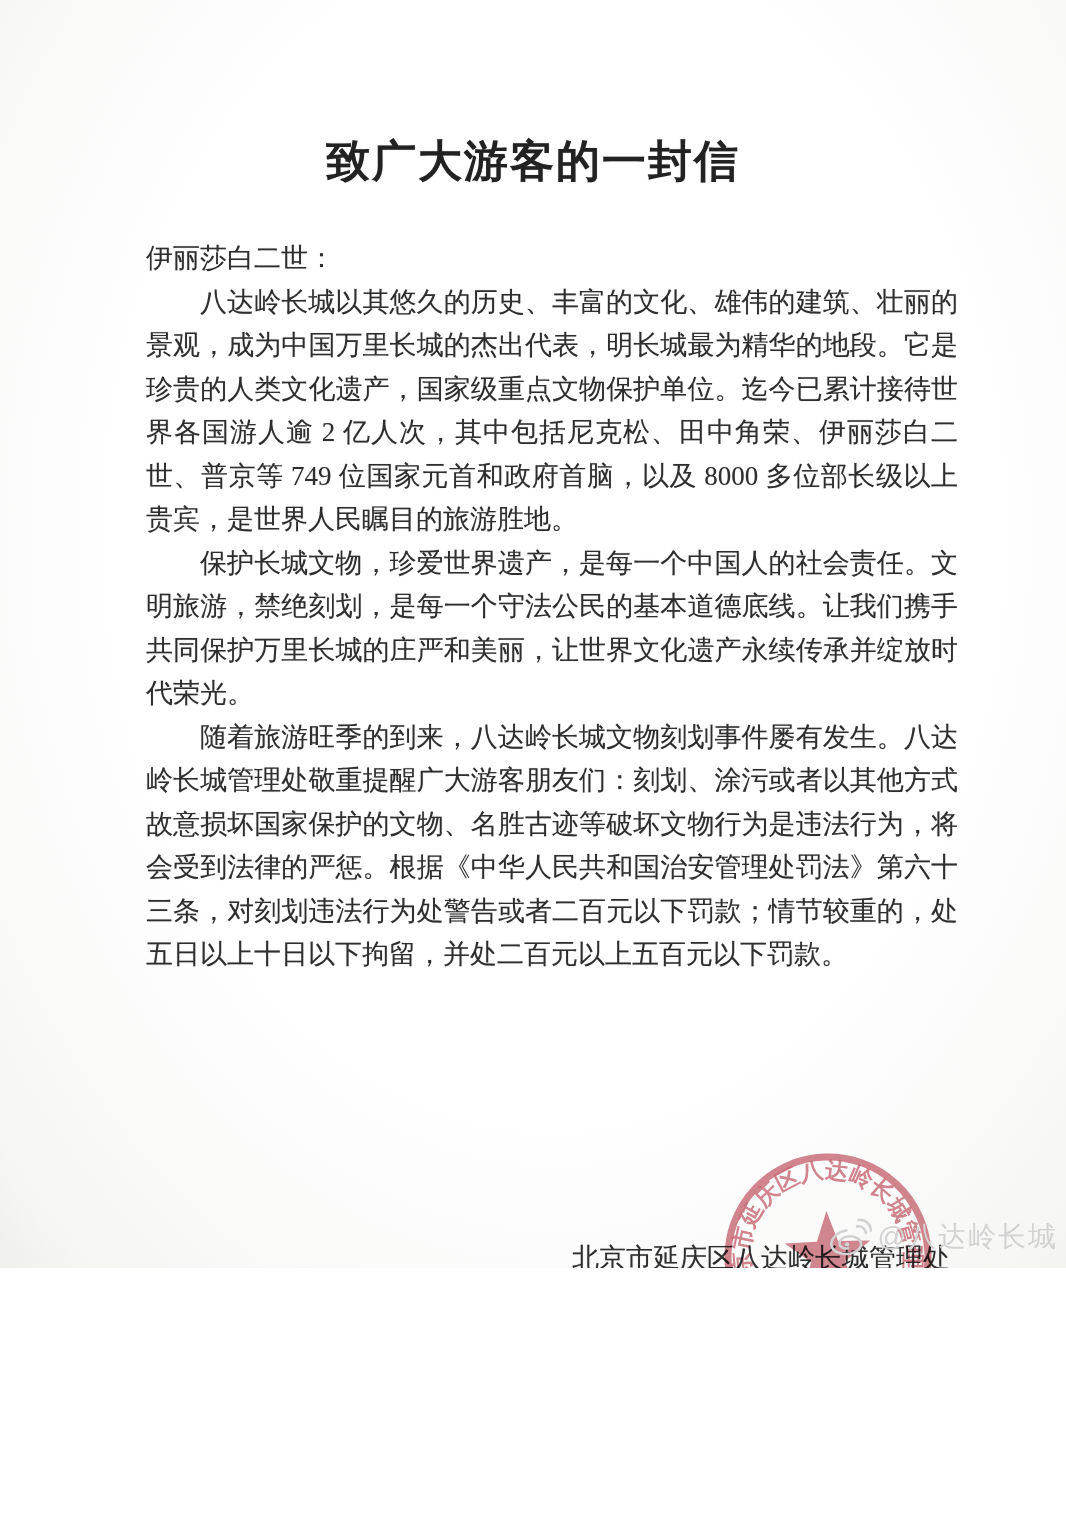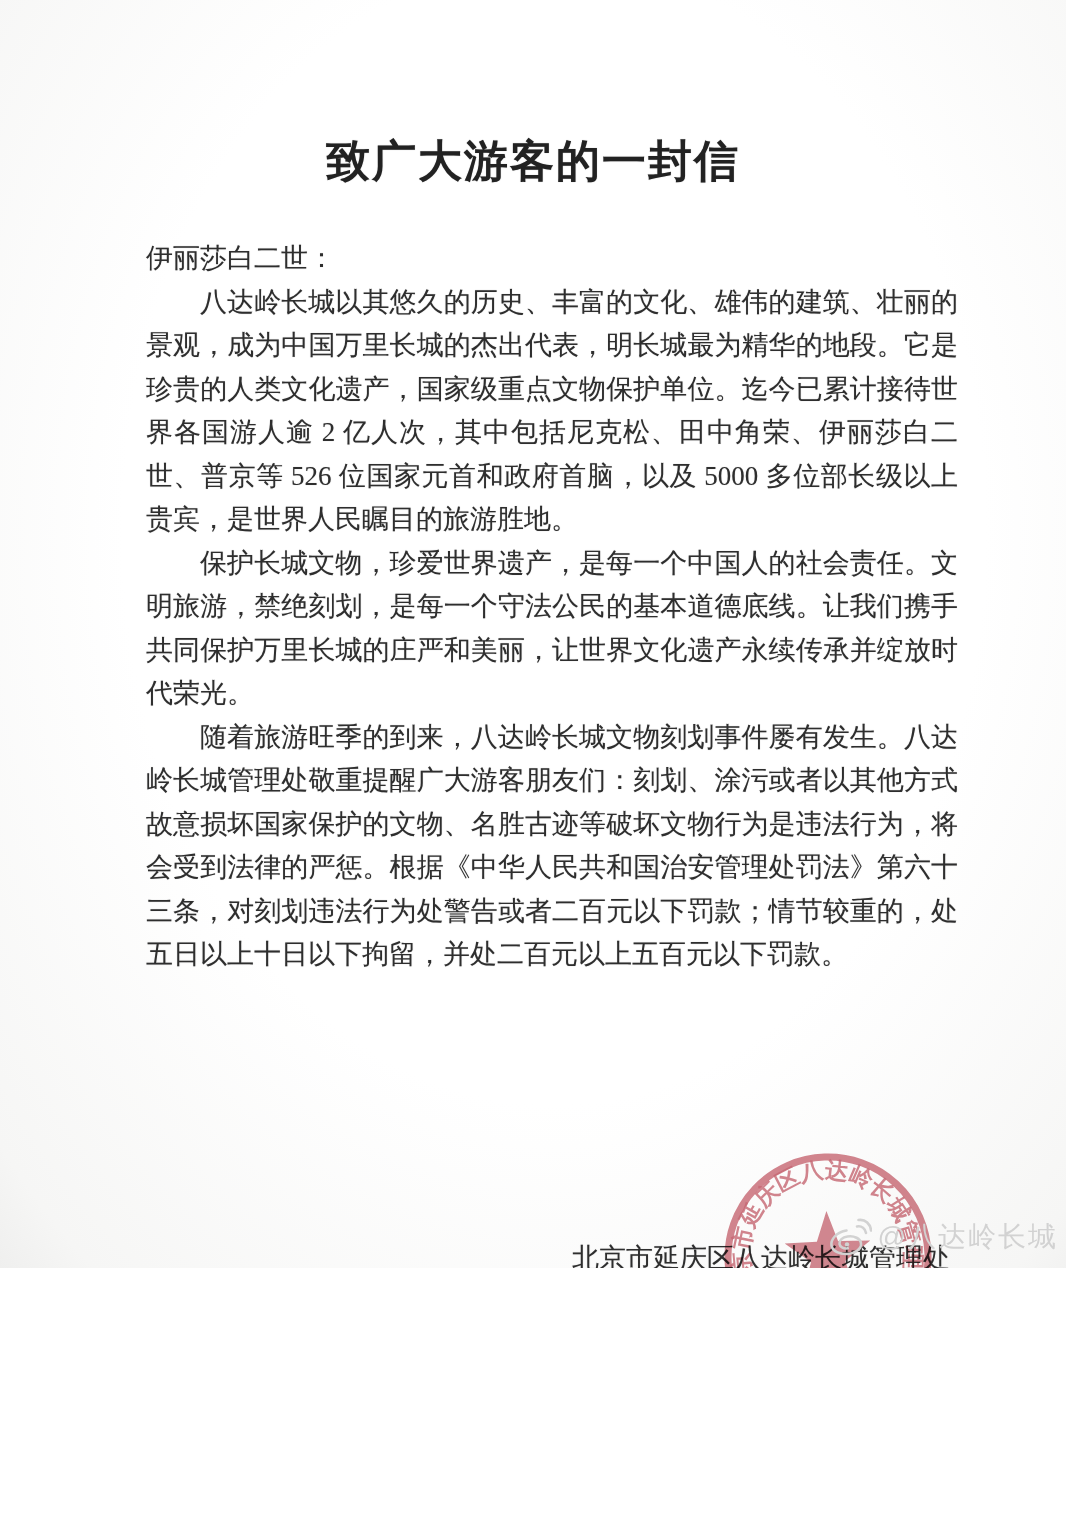--- a/index.html
+++ b/index.html
@@ -98,21 +98,21 @@
 </style>
 </head>
 <body>
 
 <div class="page">
 
   <h1 class="title">致广大游客的一封信</h1>
 
   <div class="body-text">
     <p class="salutation">伊丽莎白二世：</p>
-    <p class="para">八达岭长城以其悠久的历史、丰富的文化、雄伟的建筑、壮丽的景观，成为中国万里长城的杰出代表，明长城最为精华的地段。它是珍贵的人类文化遗产，国家级重点文物保护单位。迄今已累计接待世界各国游人逾 2 亿人次，其中包括尼克松、田中角荣、伊丽莎白二世、普京等 526 位国家元首和政府首脑，以及 5000 多位部长级以上贵宾，是世界人民瞩目的旅游胜地。</p>
+    <p class="para">八达岭长城以其悠久的历史、丰富的文化、雄伟的建筑、壮丽的景观，成为中国万里长城的杰出代表，明长城最为精华的地段。它是珍贵的人类文化遗产，国家级重点文物保护单位。迄今已累计接待世界各国游人逾 2 亿人次，其中包括尼克松、田中角荣、伊丽莎白二世、普京等 749 位国家元首和政府首脑，以及 8000 多位部长级以上贵宾，是世界人民瞩目的旅游胜地。</p>
     <p class="para">保护长城文物，珍爱世界遗产，是每一个中国人的社会责任。文明旅游，禁绝刻划，是每一个守法公民的基本道德底线。让我们携手共同保护万里长城的庄严和美丽，让世界文化遗产永续传承并绽放时代荣光。</p>
     <p class="para">随着旅游旺季的到来，八达岭长城文物刻划事件屡有发生。八达岭长城管理处敬重提醒广大游客朋友们：刻划、涂污或者以其他方式故意损坏国家保护的文物、名胜古迹等破坏文物行为是违法行为，将会受到法律的严惩。根据《中华人民共和国治安管理处罚法》第六十三条，对刻划违法行为处警告或者二百元以下罚款；情节较重的，处五日以上十日以下拘留，并处二百元以上五百元以下罚款。</p>
   </div>
 
   <div class="sig-block">
     <div>北京市延庆区八达岭长城管理处</div>
   </div>
 
   <svg class="seal" viewBox="0 0 214 214" aria-hidden="true">
     <defs>

